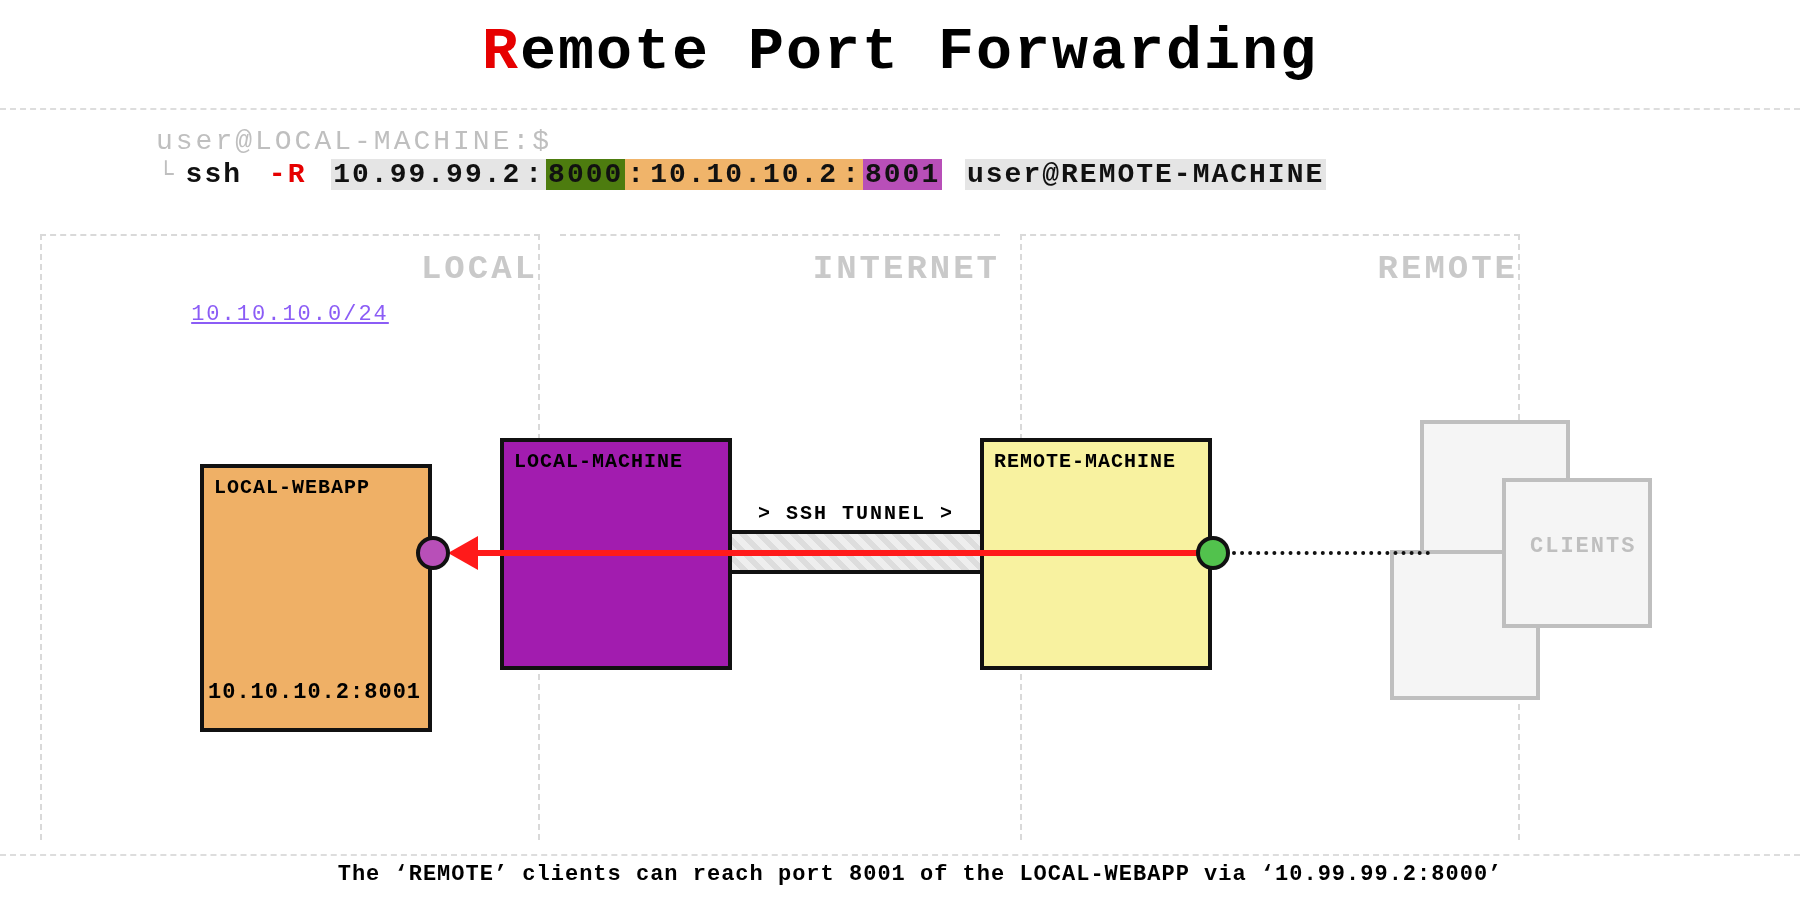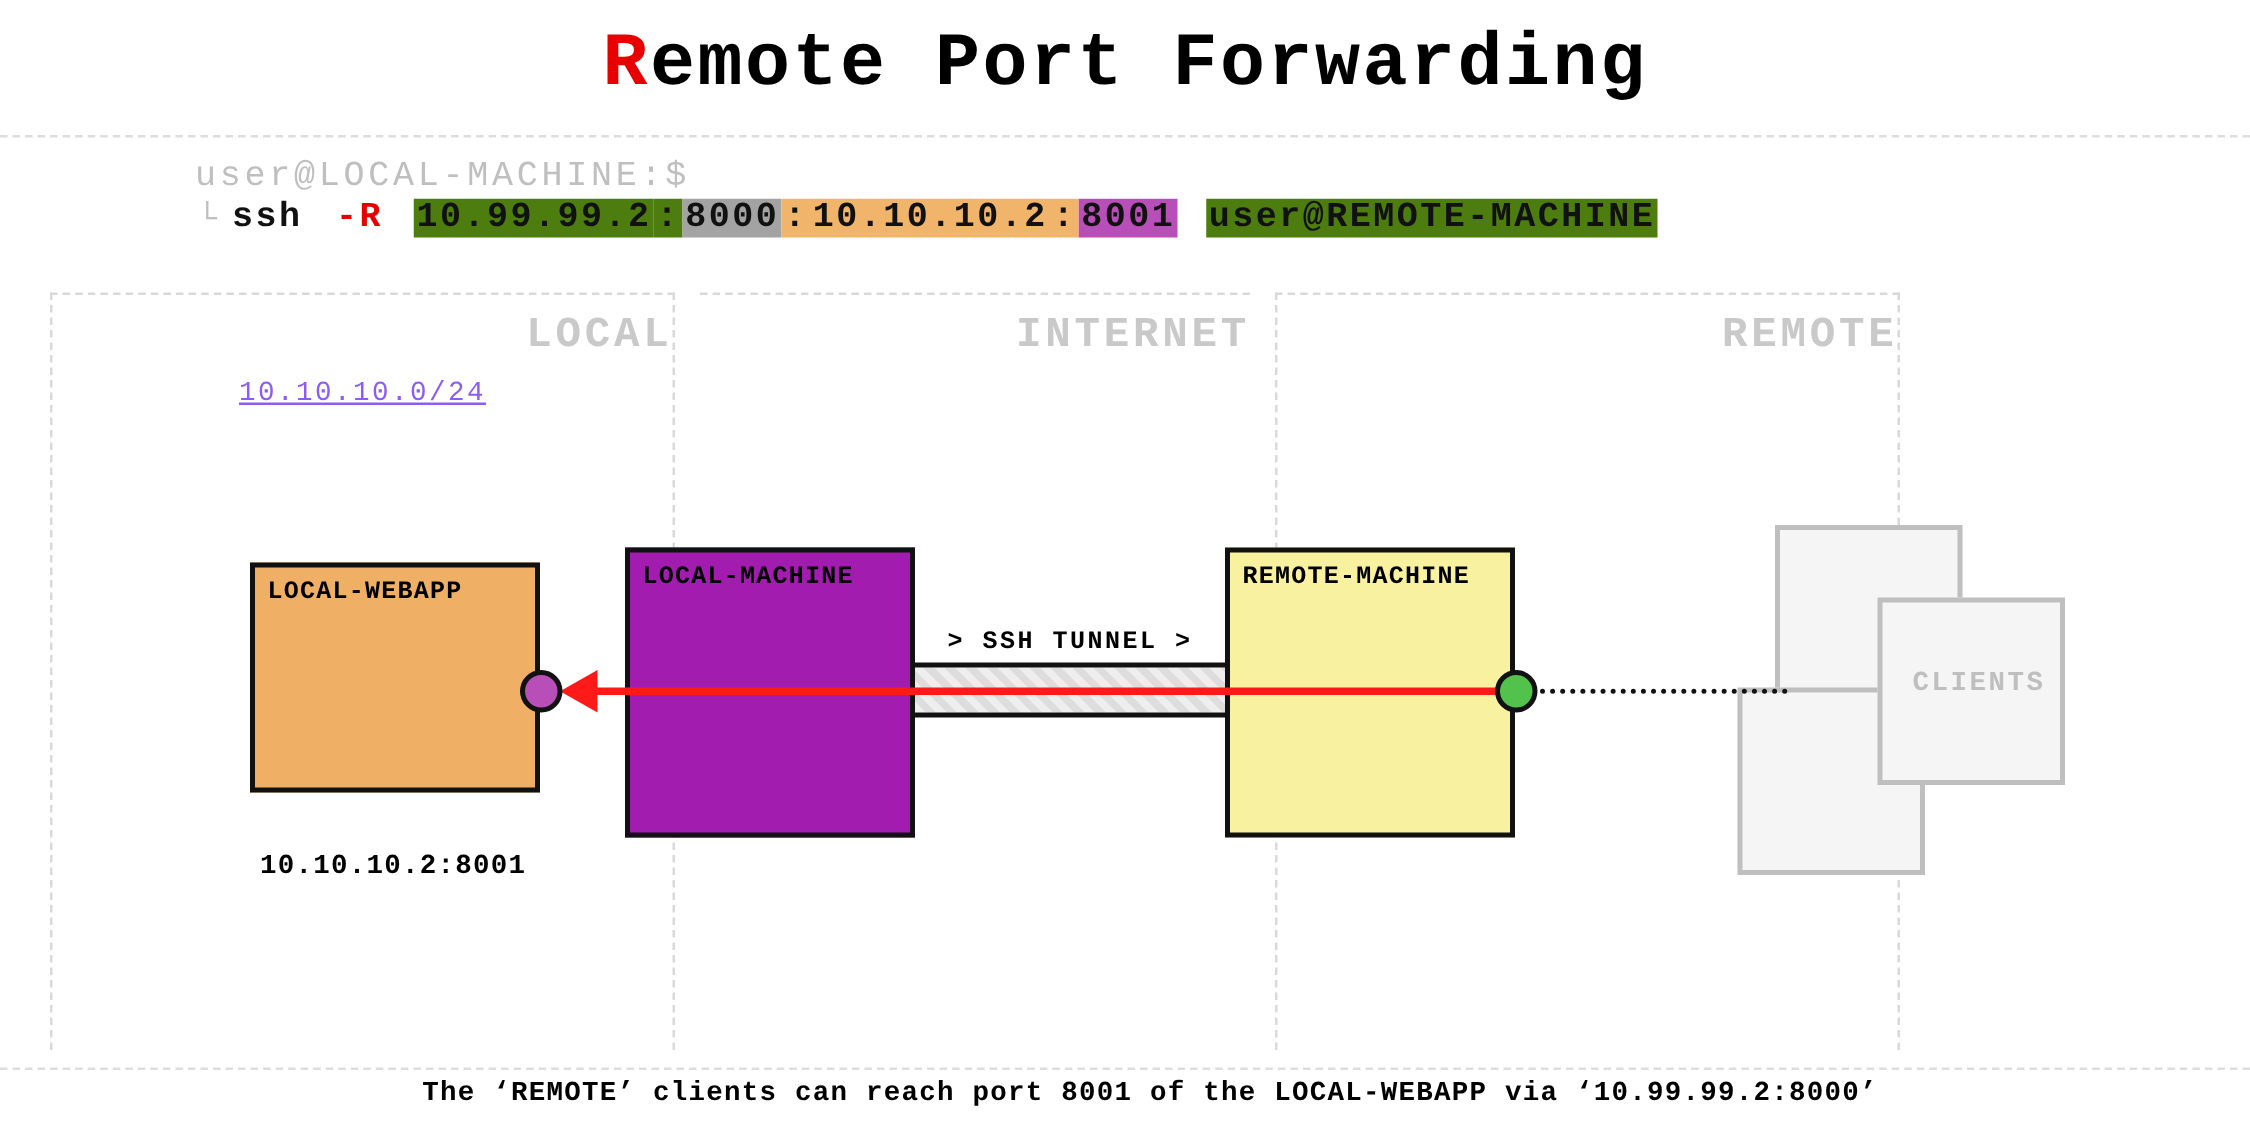--- a/index.html
+++ b/index.html
@@ -55,22 +55,22 @@
   }
   .cmd-caret {
     color: #bfbfbf;
     font-weight: normal;
     margin-right: 6px;
     font-size: 26px;
   }
   .cmd-line span { padding: 0 2px; }
   .tok-cmd { color: #111; }
   .tok-flag { color: #e60000; }
-  .hl-yellow { background: #4d7c0f; color: #111; }
-  .hl-green  { background: #a3a3a3; color: #111; }
+  .hl-yellow { background: #e5e5e5; color: #111; }
+  .hl-green  { background: #4d7c0f; color: #111; }
   .hl-orange { background: #f0b46a; color: #111; }
   .hl-purple { background: #b84fb8; color: #111; }
   .tok-sep   { color: #111; }
 
   
   .zone {
     position: absolute;
     top: 234px;
     height: 606px;
     border: 2px dashed #d9d9d9;
@@ -102,21 +102,21 @@
     border: 4px solid #111;
     font-family: "Courier New", Courier, monospace;
   }
   .box .label {
     position: absolute;
     top: 8px; left: 10px;
     font-size: 20px;
     font-weight: bold;
     letter-spacing: 1px;
   }
-  .box.orange { background: #efb066; top: 450px; left: 200px; width: 232px; height: 184px; }
+  .box.orange { background: #efb066; top: 464px; left: 200px; width: 232px; height: 268px; }
   .box.blue   { background: #a21caf; top: 438px; left: 500px; width: 232px; height: 232px; }
   .box.yellow { background: #f8f2a0; top: 438px; left: 980px; width: 232px; height: 232px; }
 
   .webapp-addr {
     position: absolute;
     top: 680px; left: 208px;
     font-size: 22px; font-weight: bold;
     letter-spacing: 1px;
   }
 

